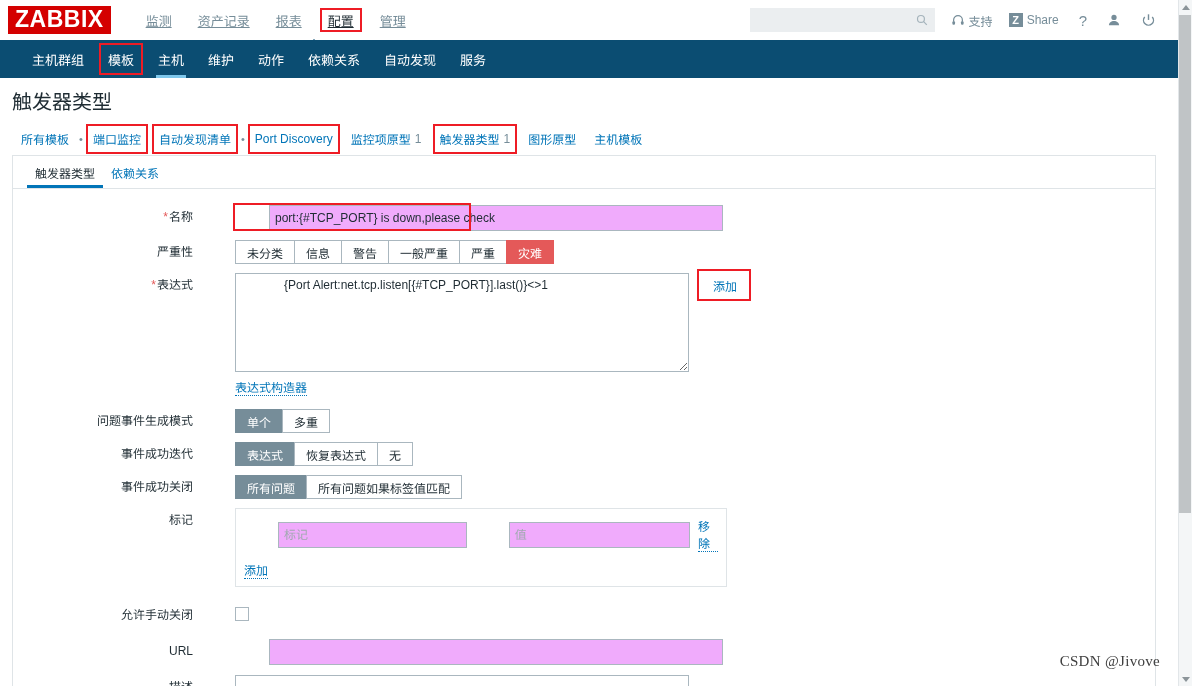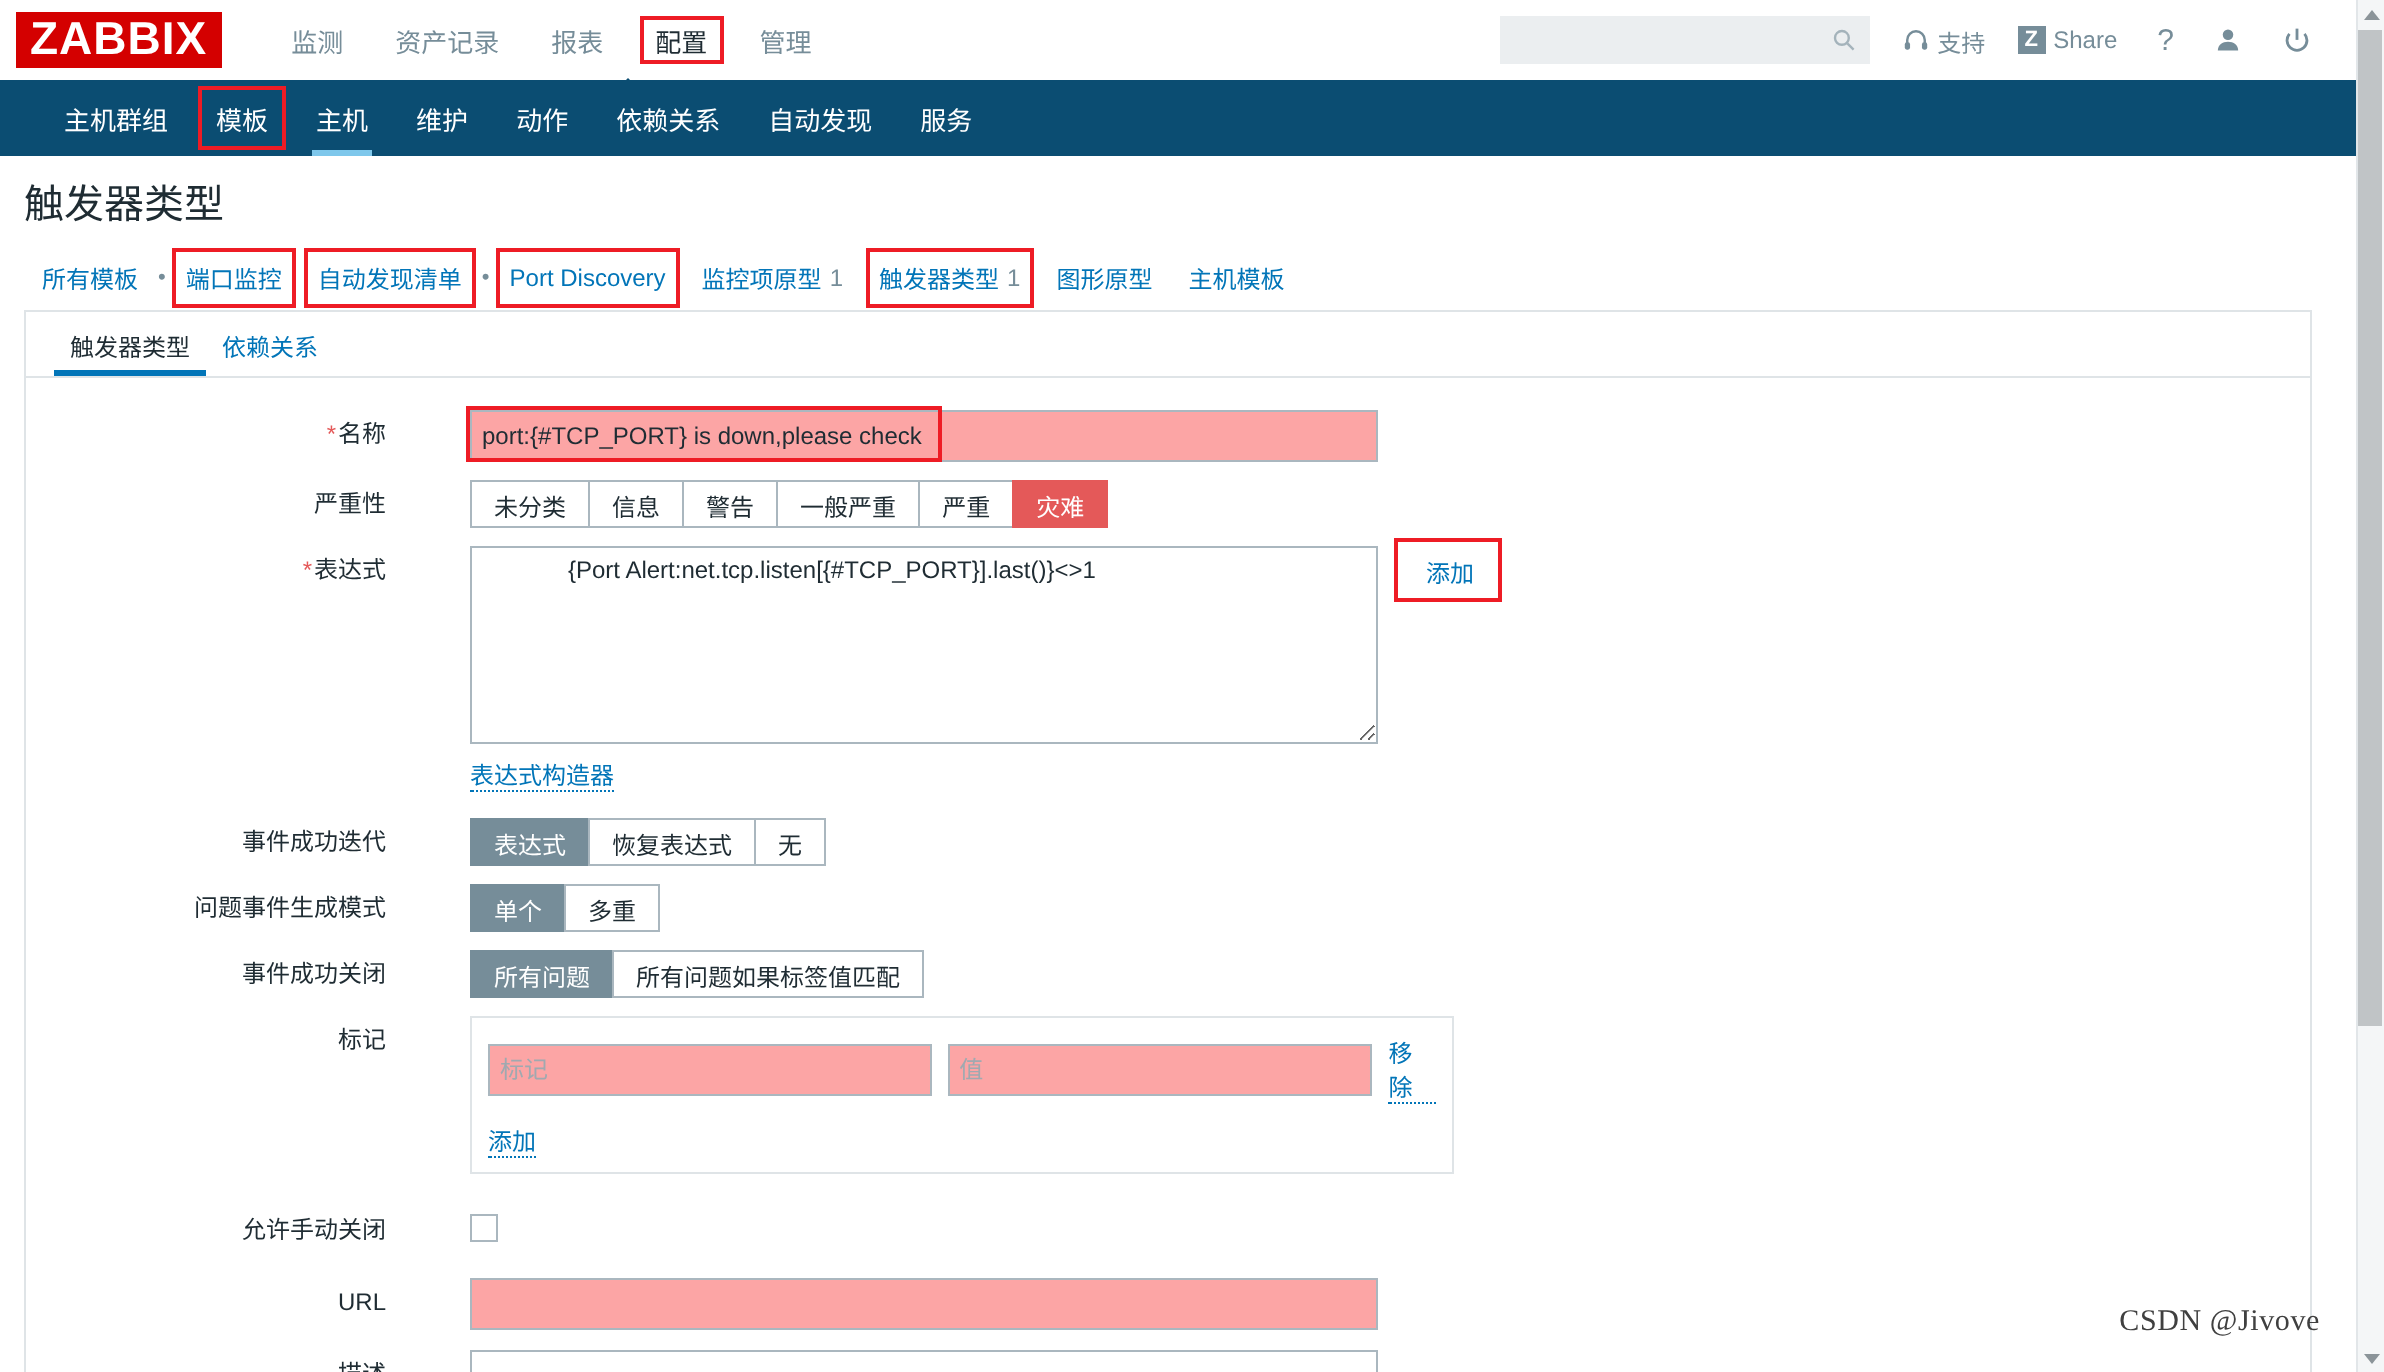--- a/index.html
+++ b/index.html
@@ -29,21 +29,21 @@
     font-size: 23px;
     letter-spacing: 0.5px;
     padding: 1px 7px 3px 7px;
     line-height: 1.05;
     font-family: "Liberation Sans", sans-serif;
   }
   .mainmenu { display:flex; align-items:center; margin-left: 22px; height: 40px; }
   .mainmenu .mi {
     position: relative;
     color: #768d99; font-size: 13px; padding: 16px 13px; height: 26px;
-    display:flex; align-items:center; cursor: pointer; white-space: nowrap;
+    display:flex; align-items:center; cursor: pointer; white-space: nowrap; text-decoration: underline;
   }
   .mainmenu .mi.selected { color: #1f2c33; }
   .mainmenu .mi.boxed::after {
     content:''; position:absolute; left: 5px; right: 5px; top: 4px; bottom: 4px;
     border: 2px solid #ee1c25; pointer-events:none;
   }
   
   .menu-caret {
     position: absolute; left: 307px; top: 39px; width: 0; height: 0;
     border-left: 7px solid transparent; border-right: 7px solid transparent;
@@ -127,23 +127,24 @@
   .form { padding-top: 16px; }
   .frow { display: flex; align-items: flex-start; margin-bottom: 9px; gap: 32px; }
   .flabel {
     width: 190px; text-align: right; padding-right: 10px; font-size: 12px;
     color: #1f2c33; line-height: 24px; flex-shrink: 0; white-space: nowrap;
   }
   .req { color: #e45959; margin-right: 1px; }
   .fctrl { position: relative; }
 
   input.txt {
-    height: 24px; border: 1px solid #aab7bf; background:#fca5a5;
+    height: 24px; border: 1px solid #aab7bf; background:#f0abfc;
     padding: 12px 5px; font-size: 12px; color:#1f2c33; outline: none;
     font-family: "Liberation Sans", sans-serif;
+    margin-left: 34px;
   }
   input.txt::placeholder { color:#a0a9b0; }
   textarea.ta {
     border: 1px solid #aab7bf; background:#fff; padding: 4px 5px;
     font-size: 12px; color:#1f2c33; outline:none; resize: both;
     font-family: "Liberation Sans", sans-serif; line-height: 15px;
   }
 
   
   .ann {
@@ -353,36 +354,36 @@
       </div>
 
       <div class="frow" style="margin-bottom:14px;">
         <div class="flabel"></div>
         <div class="fctrl" style="padding-top:2px;">
           <span class="lnk">表达式构造器</span>
         </div>
       </div>
 
       <div class="frow">
+        <div class="flabel">问题事件生成模式</div>
+        <div class="fctrl">
+          <div class="segs">
+            <div class="sg on">单个</div>
+            <div class="sg">多重</div>
+          </div>
+        </div>
+      </div>
+
+      <div class="frow">
         <div class="flabel">事件成功迭代</div>
         <div class="fctrl">
           <div class="segs">
             <div class="sg on">表达式</div>
             <div class="sg">恢复表达式</div>
             <div class="sg">无</div>
-          </div>
-        </div>
-      </div>
-
-      <div class="frow">
-        <div class="flabel">问题事件生成模式</div>
-        <div class="fctrl">
-          <div class="segs">
-            <div class="sg on">单个</div>
-            <div class="sg">多重</div>
           </div>
         </div>
       </div>
 
       <div class="frow">
         <div class="flabel">事件成功关闭</div>
         <div class="fctrl">
           <div class="segs">
             <div class="sg on">所有问题</div>
             <div class="sg">所有问题如果标签值匹配</div>

